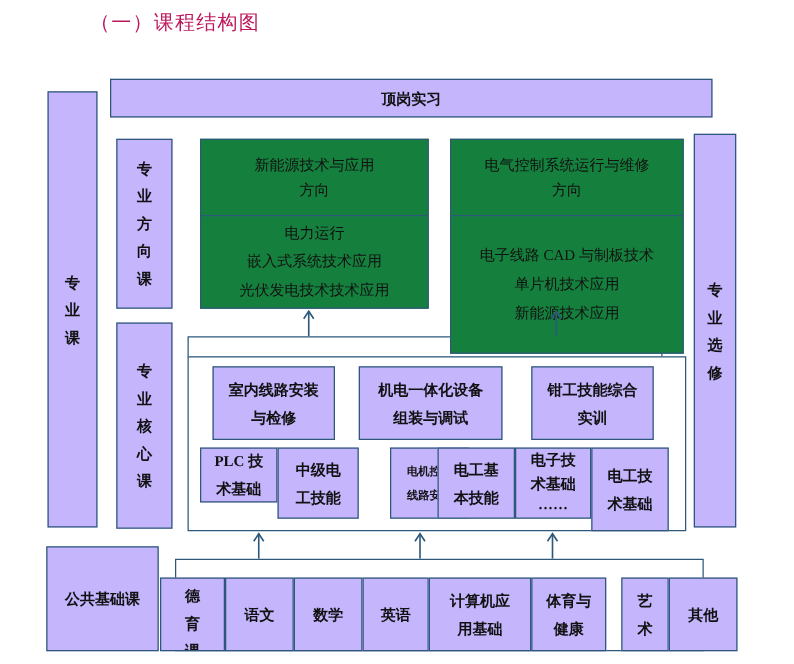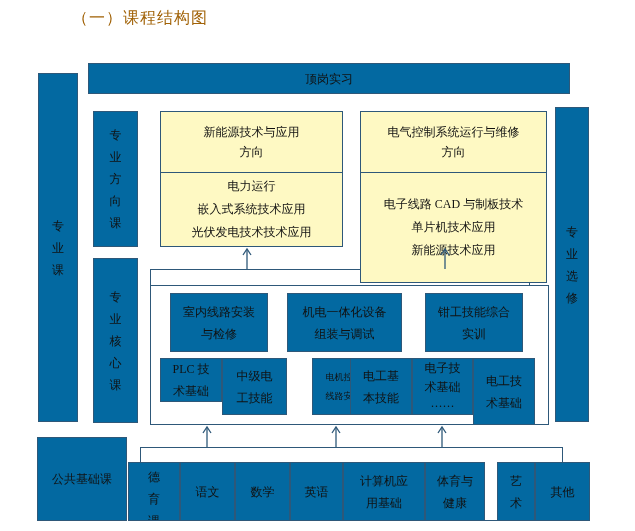--- a/index.html
+++ b/index.html
@@ -1,33 +1,33 @@
 <!DOCTYPE html>
 <html><head>
 <meta charset="utf-8">
 <style>
   html,body{margin:0;padding:0;background:#ffffff;}
   #canvas{
     position:relative;width:635px;height:531px;background:#fff;overflow:hidden;
     font-family:"Liberation Serif","DejaVu Serif",serif;color:#111;
   }
   .box{
-    position:absolute;border:1.5px solid #2e5879;background:#0369a1;
+    position:absolute;border:1.5px solid #2e5879;background:#c4b5fd;
     box-sizing:border-box;display:flex;align-items:center;justify-content:center;
-    text-align:center;white-space:pre-line;font-size:12px;line-height:22px;
+    text-align:center;white-space:pre-line;font-size:12px;line-height:22px;font-weight:bold;
   }
   .band{position:absolute;border:1.5px solid #2e5879;background:#fff;box-sizing:border-box;z-index:0;}
   .z1{z-index:1;}
-  .dirbox{position:absolute;border:1.5px solid #2e5879;background:#fef9c3;box-sizing:border-box;z-index:1;display:flex;flex-direction:column;}
+  .dirbox{position:absolute;border:1.5px solid #2e5879;background:#15803d;box-sizing:border-box;z-index:1;display:flex;flex-direction:column;}
   .dirbox .hd{flex:0 0 60px;border-bottom:1.5px solid #2e5879;display:flex;align-items:center;justify-content:center;text-align:center;white-space:pre-line;font-size:12px;line-height:20px;}
   .dirbox .bd{flex:1;display:flex;align-items:center;justify-content:center;text-align:center;white-space:pre-line;font-size:12px;line-height:23px;}
   .small{font-size:9px;line-height:19px;}
   .dots{line-height:19px;padding-top:2px;}
   .clip{align-items:flex-start;overflow:hidden;padding-top:3px;}
-  .title{position:absolute;left:72px;top:8px;font-size:16px;letter-spacing:1px;color:#a16207;}
+  .title{position:absolute;left:72px;top:8px;font-size:16px;letter-spacing:1px;color:#be185d;}
   .arrow{position:absolute;z-index:2;width:12px;height:22px;}
   .arrow svg{display:block;}
 </style>
 </head>
 <body>
 
 <div id="canvas">
 
   <div class="title">（一）课程结构图</div>
 

